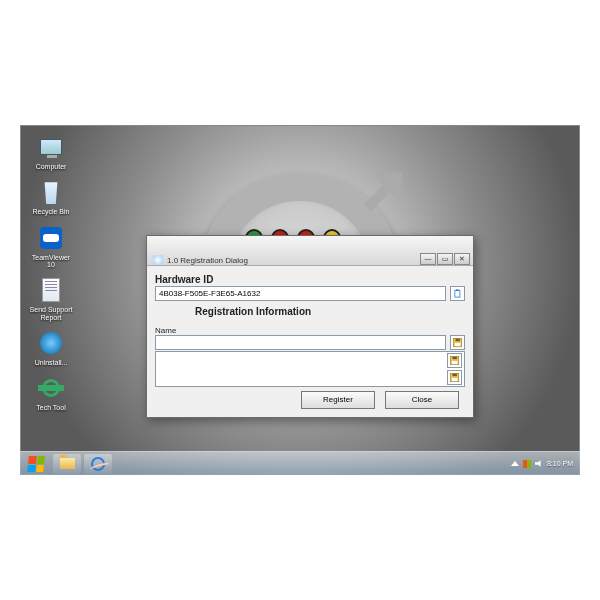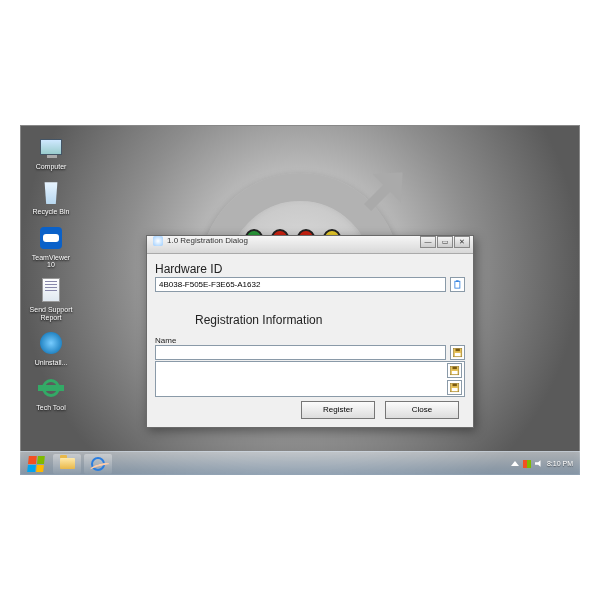--- a/index.html
+++ b/index.html
@@ -26,27 +26,27 @@
     .ico-tech::after { content:""; position:absolute; top:8px; left:-2px; width:26px; height:6px; background:#3a6; }
     
     .wall-ring { position:absolute; top:48px; left:180px; width:200px; height:200px; border:28px solid #aaa; border-radius:50%; filter: brightness(1.05); box-shadow: inset 0 -6px 10px rgba(0,0,0,.25), 0 4px 10px rgba(0,0,0,.3); }
     .wall-arrow { position:absolute; top:40px; left:340px; width:50px; height:50px; background:#aaa; clip-path: polygon(0 40%, 55% 40%, 55% 10%, 100% 50%, 55% 90%, 55% 60%, 0 60%); transform: rotate(-45deg); }
     .wall-bar { position:absolute; top:140px; left:160px; width:240px; height:28px; background:#1a2a45; }
     .wall-dots { position:absolute; top:104px; left:225px; display:flex; gap:8px; }
     .wall-dots span { width:18px; height:18px; border-radius:50%; border:2px solid #222; }
     .d1 { background:#2a9a3a; } .d2 { background:#c21; } .d3 { background:#c21; } .d4 { background:#e6c92a; }
     
     .dialog { position:absolute; top:110px; left:126px; width:328px; background:#ececec; border:1px solid #6a6a6a; box-shadow: 2px 3px 10px rgba(0,0,0,.4); font-size:9px; }
-    .titlebar { height:18px; background: linear-gradient(#f6f6f6,#d8d8d8); border-bottom:1px solid #aaa; display:flex; align-items:flex-start; padding:0 3px 0 6px; }
+    .titlebar { height:30px; background: linear-gradient(#f6f6f6,#d8d8d8); border-bottom:1px solid #aaa; display:flex; align-items:flex-end; padding:0 3px 0 6px; }
     .titlebar .ticon { width:10px; height:10px; background: radial-gradient(#fff,#9cf); border-radius:2px; margin-right:4px; }
     .titlebar .ttext { flex:1; color:#333; font-size:8px; }
     .winbtns { display:flex; gap:1px; }
     .winbtn { width:16px; height:12px; background: linear-gradient(#f4f4f4,#ccc); border:1px solid #888; font-size:7px; line-height:10px; text-align:center; color:#333; cursor:default; }
     .dlg-body { padding:6px 8px 8px; background:#f0f0f0; }
-    .group-label { font-weight:normal; font-size:12px; margin:2px 0 1px; color:#222; }
+    .group-label { font-weight:bold; font-size:10px; margin:2px 0 1px; color:#222; }
     .row { display:flex; align-items:flex-end; gap:4px; }
     .txt-input { flex:1; height:15px; background:#fff; border:1px solid #8a9aa8; padding:0 3px; font-size:8px; color:#000; }
     .icon-btn { width:15px; height:15px; display:flex; align-items:center; justify-content:center; background:#fff; border:1px solid #8a9aa8; cursor:default; }
     .icon-btn svg { width:10px; height:10px; }
     .mini-label { font-size:8px; color:#222; margin-top:9px; }
     .key-area { height:36px; background:#fff; border:1px solid #8a9aa8; margin-top:1px; position:relative; }
     .key-area .floppy { position:absolute; right:2px; top:1px; }
     .key-area .floppy2 { position:absolute; right:2px; bottom:1px; }
     .btn-row { display:flex; justify-content:flex-end; gap:10px; margin-top:4px; padding-right:6px; }
     .btn { width:74px; height:18px; background: linear-gradient(#fbfbfb,#ddd); border:1px solid #777; font-size:8px; text-align:center; line-height:16px; cursor:default; }
@@ -139,21 +139,21 @@
         <div class="row">
           <input class="txt-input" readonly="" value="4B038-F505E-F3E65-A1632" style="">
           <div class="icon-btn">
             <svg viewBox="0 0 16 16">
                 <rect x="3" y="2" width="8" height="11" fill="none" stroke="#2a7de0" stroke-width="1.3"></rect>
                 <rect x="5" y="0.5" width="4" height="2.5" fill="#2a7de0"></rect>
               </svg>
           </div>
         </div>
 
-        <div class="group-label" style="margin-top:21px;padding-left:40px;">Registration Information</div>
+        <div class="group-label" style="margin-top:5px;padding-left:40px;">Registration Information</div>
         <div class="mini-label">Name</div>
         <div class="row">
           <input class="txt-input" value="" style="">
           <div class="icon-btn">
             <svg viewBox="0 0 16 16">
                 <rect x="1" y="1" width="13" height="13" fill="#e6c25a" stroke="#9a7a20"></rect>
                 <rect x="4" y="1" width="7" height="4" fill="#7a5a10"></rect>
                 <rect x="3" y="8" width="9" height="5" fill="#fff"></rect>
               </svg>
           </div>

